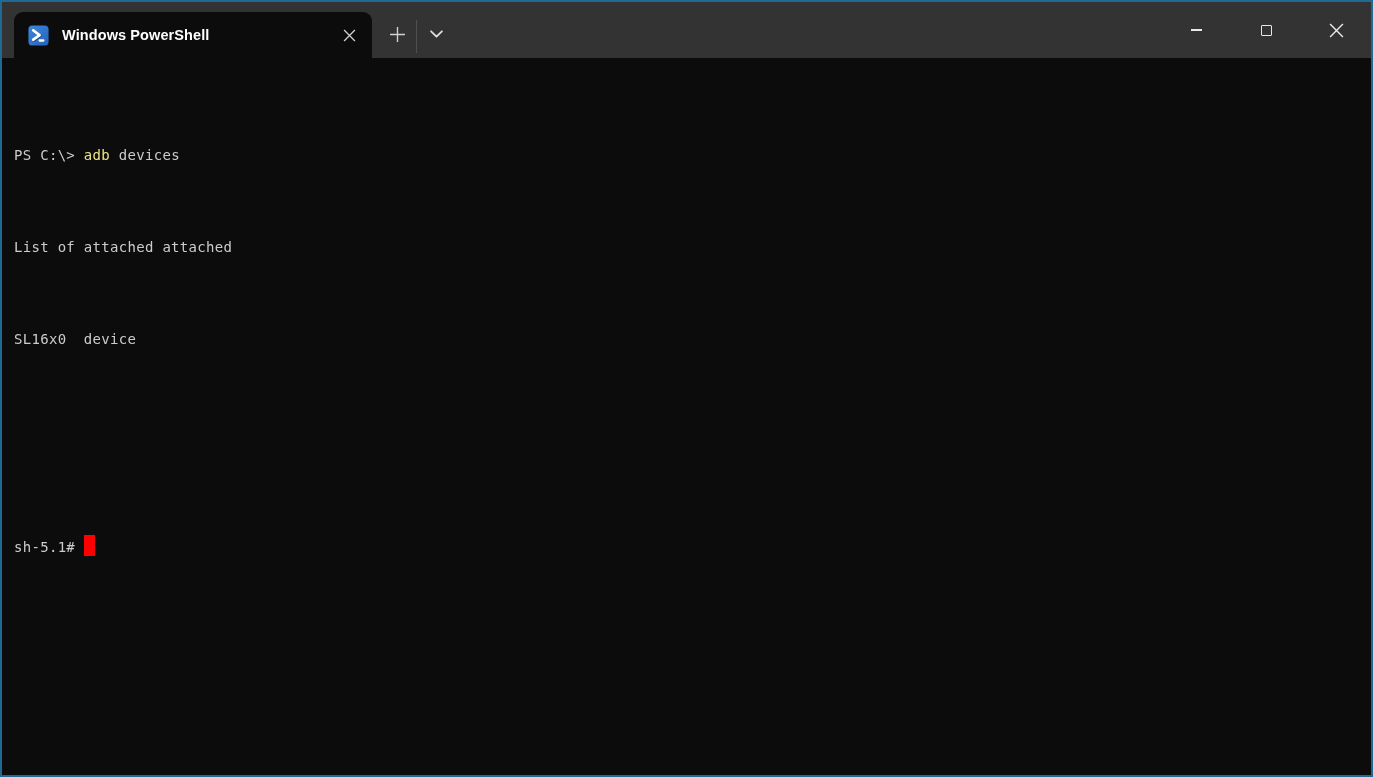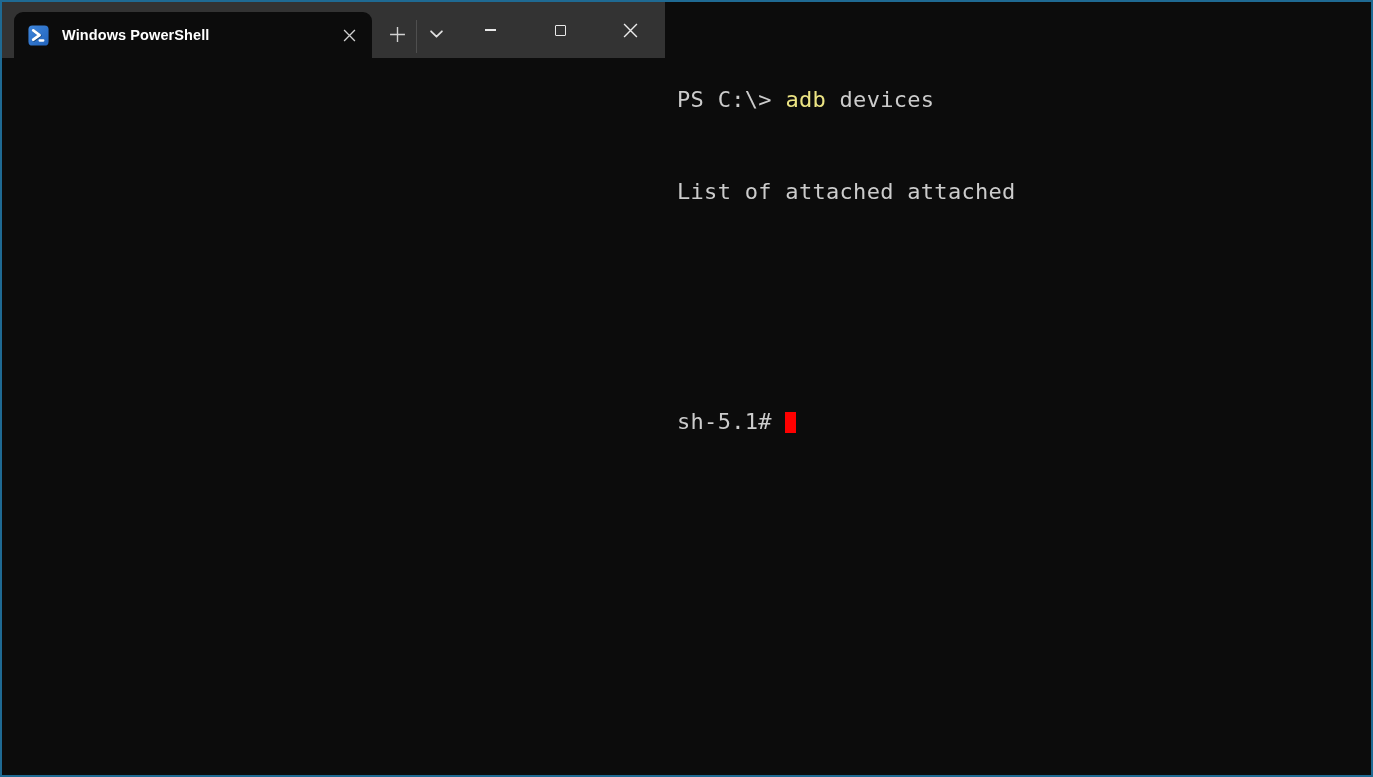--- a/index.html
+++ b/index.html
@@ -3,21 +3,21 @@
 <meta charset="utf-8">
 <style>
   * { margin: 0; padding: 0; box-sizing: border-box; }
   html, body { width: 1373px; height: 777px; background: #000; overflow: hidden; }
   body { font-family: "Liberation Sans", sans-serif; }
 
   .window {
     width: 1373px; height: 777px;
     border: 2px solid var(--accent, #1F6A93);
     background: var(--term-bg, #0C0C0C);
-    display: flex; 
+    display: flex; flex-direction: column;
   }
 
   
   .titlebar {
     height: 56px; flex: 0 0 56px;
     background: var(--titlebar-bg, #333333);
     display: flex; align-items: stretch;
   }
   .tab {
     margin: 10px 0 0 12px;
@@ -62,21 +62,21 @@
   }
   .min-glyph { width: 11px; height: 2px; background: #E8E8E8; }
   .max-glyph { width: 11px; height: 11px; border: 1.4px solid #E8E8E8; border-radius: 1px; }
 
   
   .terminal {
     flex: 1 1 auto;
     background: var(--term-bg, #0C0C0C);
     padding: 17px 0 8px 12px;
     font-family: "DejaVu Sans Mono", monospace;
-    font-size: 22px;
+    font-size: 14px;
     letter-spacing: 0.3px;
     line-height: 23px;
     color: var(--term-fg, #CCCCCC);
     white-space: pre;
     cursor: text;
     overflow: hidden;
   }
   .t-line { min-height: 23px; }
   .cmd { color: var(--term-cmd, #EDE584); }
   .cursor {
@@ -147,20 +147,21 @@
     </div>
 
   </div>
 
   <div class="terminal">
 
     <div class="t-line"><span>PS C:\&gt; </span><span class="cmd">adb</span><span> devices</span></div>
 
     <div class="t-line"><span>List of attached attached</span></div>
 
+    <div class="t-line"><span>SL16x0  device</span></div>
 
     <div class="t-line"><span></span></div>
 
 
     <div class="t-line"><span>sh-5.1# </span><span class="cursor"></span></div>
 
   </div>
 
 </div>
 

